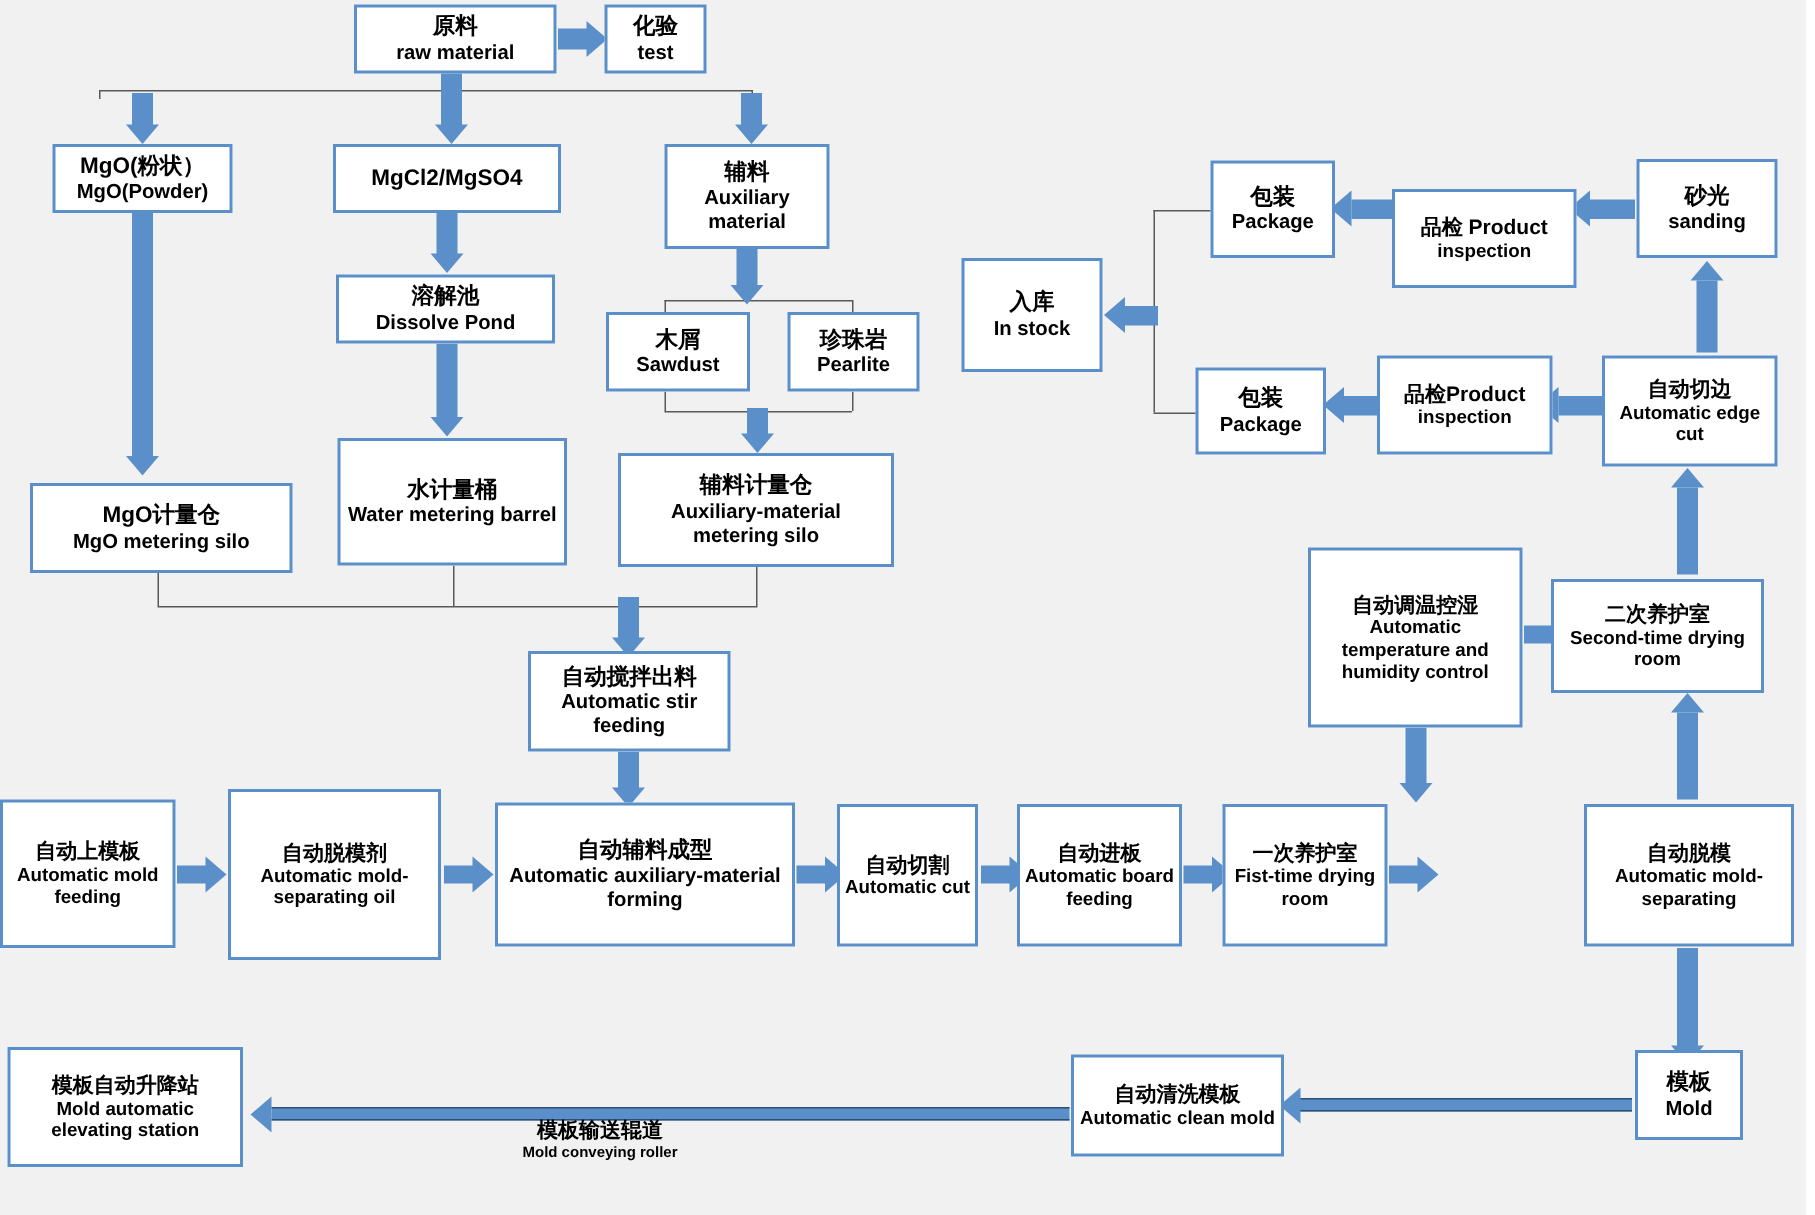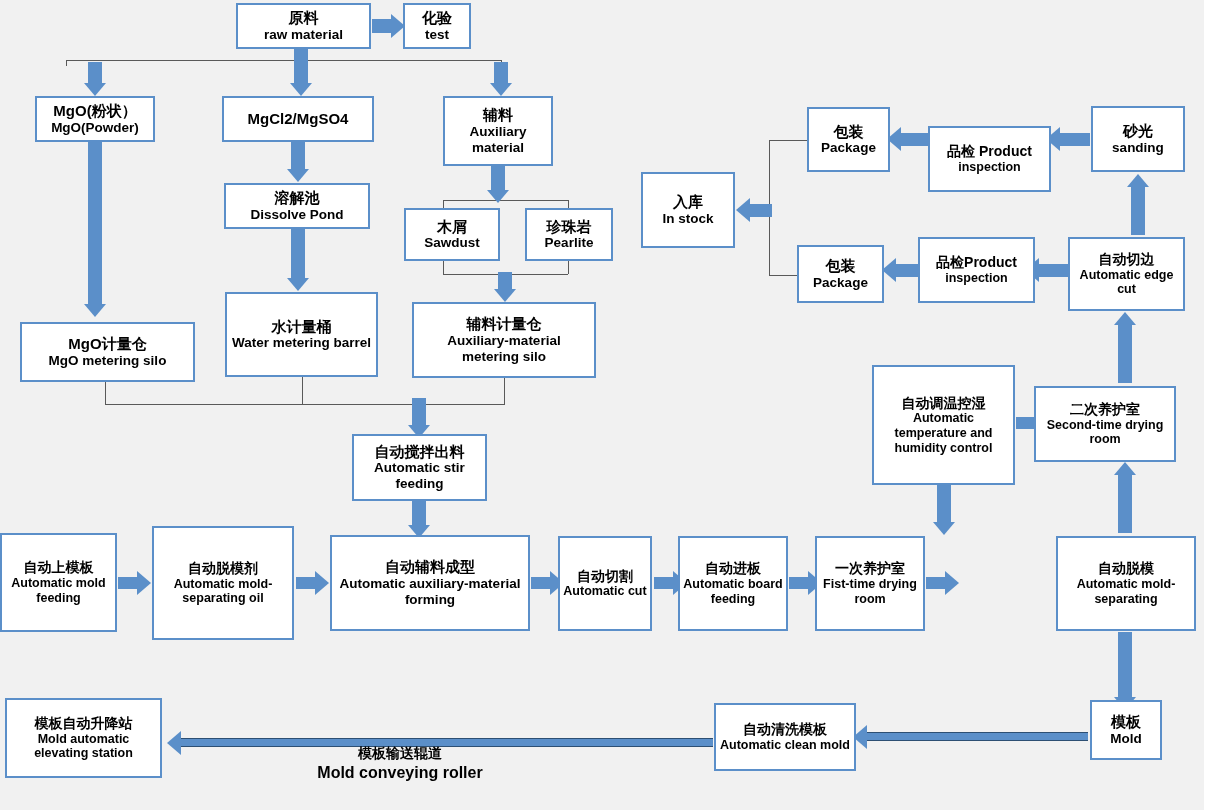--- a/index.html
+++ b/index.html
@@ -78,21 +78,21 @@
   .line.h{height:1px;}
   .line.v{width:1px;}
 
   .caption{
     position:absolute;
     text-align:center;
     color:#000;
     line-height:1.25;
   }
   .caption .cn{font-weight:bold;font-size:14px;}
-  .caption .en{font-weight:bold;font-size:16px;}
+  .caption .en{font-weight:bold;font-size:10px;}
 </style>
 </head>
 <body>
 
 <div id="canvas">
 
   <div class="line h" style="left:66px;top:60px;width:436px;"></div>
   <div class="line v" style="left:66px;top:60px;height:6px;"></div>
   <div class="line v" style="left:501px;top:60px;height:6px;"></div>
 

